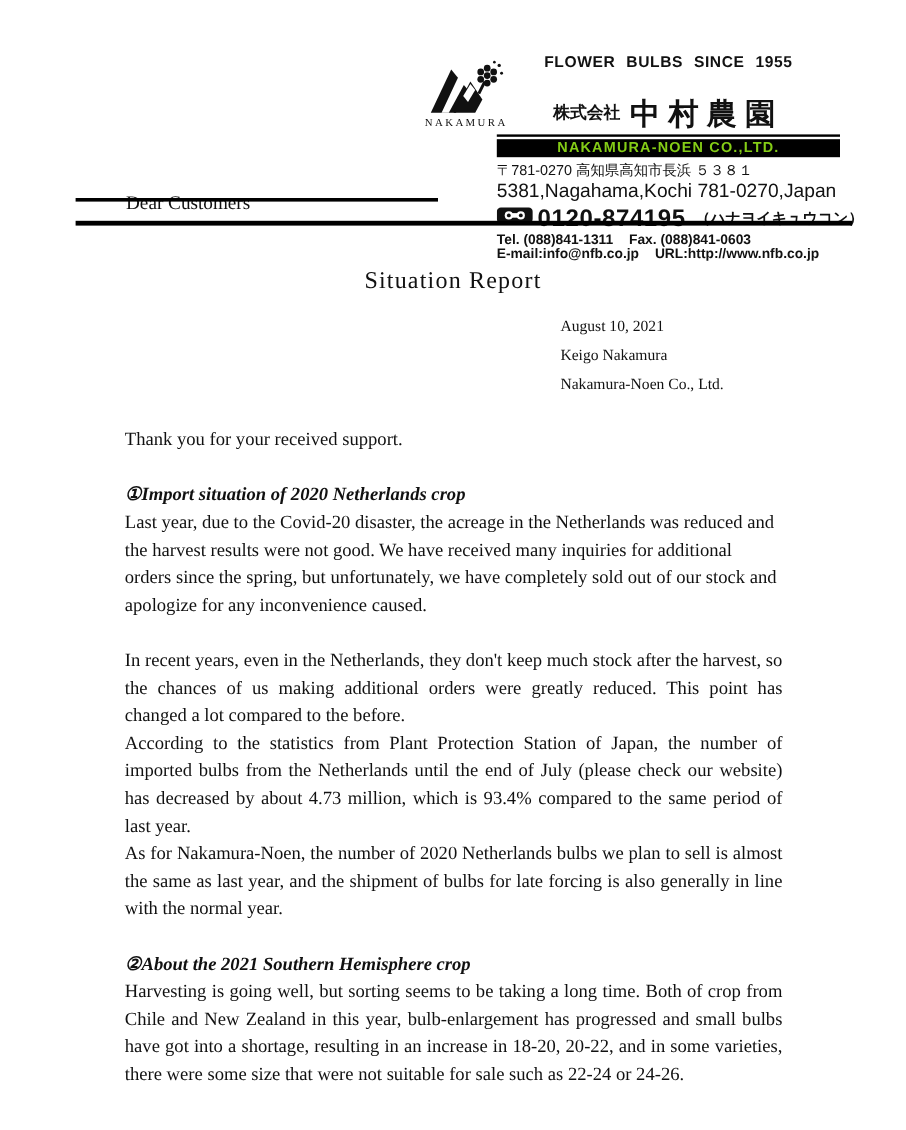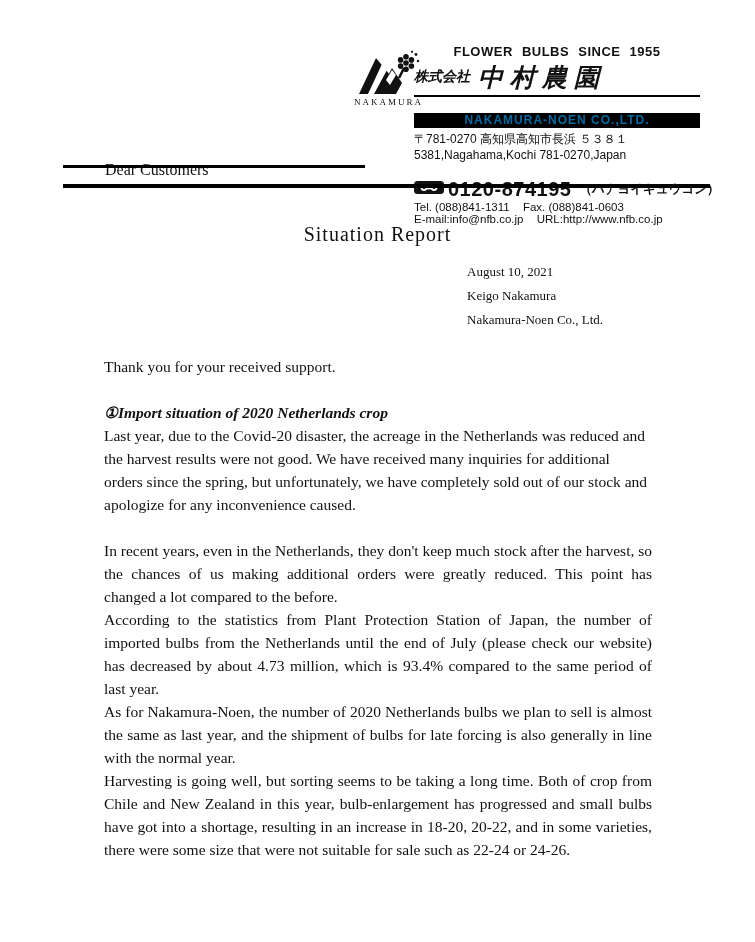--- a/index.html
+++ b/index.html
@@ -11,33 +11,33 @@
     font-family:"Liberation Serif",serif;
     color:#111;
     overflow:hidden;
   }
   
   .logo{position:absolute;left:354px;top:50px;width:68px;text-align:center;}
   .logo svg{display:block;margin:0 auto;}
   .logo-caption{font-family:"Liberation Serif",serif;font-size:9px;letter-spacing:2px;margin-top:1px;white-space:nowrap;}
   .header-right{position:absolute;left:414px;top:44px;width:286px;font-family:"Liberation Sans",sans-serif;}
   .tagline{text-align:center;font-weight:bold;font-size:13px;letter-spacing:.5px;word-spacing:5px;white-space:nowrap;}
-  .company-line{text-align:left;margin-top:2px;white-space:nowrap;font-style:italic;}
+  .company-line{text-align:center;margin-top:19px;white-space:nowrap;}
   .company-prefix{font-size:14px;font-weight:bold;vertical-align:5px;margin-right:8px;}
   .company-name{font-size:25px;font-weight:bold;letter-spacing:7px;}
   .bar-rule{border-top:2px solid #000;margin-top:1px;}
-  .name-bar{background:#000;color:#0369a1;text-align:center;font-size:12px;font-weight:bold;
-            height:15px;line-height:15px;margin-top:16px;letter-spacing:1px;}
+  .name-bar{background:#000;color:#84cc16;text-align:center;font-size:12px;font-weight:bold;
+            height:15px;line-height:15px;margin-top:2px;letter-spacing:1px;}
   .addr-jp{font-size:12px;margin-top:3px;white-space:nowrap;}
-  .addr-en{font-size:12px;white-space:nowrap;}
-  .freedial-row{display:flex;align-items:center;margin-top:16px;white-space:nowrap;}
+  .addr-en{font-size:16px;white-space:nowrap;}
+  .freedial-row{display:flex;align-items:center;margin-top:2px;white-space:nowrap;}
   .freedial-icon{margin-right:4px;display:inline-block;}
   .freedial-number{font-size:20px;font-weight:bold;letter-spacing:.5px;}
   .freedial-kana{font-size:12.5px;font-weight:bold;margin-left:8px;}
-  .contact-line{font-size:11.5px;white-space:nowrap;}
+  .contact-line{font-size:11.5px;white-space:nowrap;font-weight:bold;}
   .contact-line span{margin-right:10px;}
   .contact-line span:last-child{margin-right:0;}
   
   .salutation{position:absolute;left:105px;top:161px;font-size:16px;}
   .rule-salutation{position:absolute;left:63px;top:165px;width:302px;height:3px;background:#000;}
   .rule-full{position:absolute;left:63px;top:184px;width:647px;height:4px;background:#000;}
   
   .doc-title{position:absolute;left:0;top:223px;width:755px;text-align:center;font-size:20px;letter-spacing:1px;}
   .meta-block{position:absolute;left:467px;top:260px;font-size:13px;line-height:24px;}
   .meta-block div{white-space:nowrap;}
@@ -121,16 +121,17 @@
 
   <div class="letter-body">
     <p class="bp">Thank you for your received support.</p>
 
     <p class="bp head gap">①Import situation of 2020 Netherlands crop</p>
     <p class="bp">Last year, due to the Covid-20 disaster, the acreage in the Netherlands was reduced and the harvest results were not good. We have received many inquiries for additional orders since the spring, but unfortunately, we have completely sold out of our stock and apologize for any inconvenience caused.</p>
     <p class="bp just gap">In recent years, even in the Netherlands, they don't keep much stock after the harvest, so the chances of us making additional orders were greatly reduced. This point has changed a lot compared to the before.</p>
     <p class="bp just">According to the statistics from Plant Protection Station of Japan, the number of imported bulbs from the Netherlands until the end of July (please check our website) has decreased by about 4.73 million, which is 93.4% compared to the same period of last year.</p>
     <p class="bp just">As for Nakamura-Noen, the number of 2020 Netherlands bulbs we plan to sell is almost the same as last year, and the shipment of bulbs for late forcing is also generally in line with the normal year.</p>
 
+    <p class="bp head gap">②About the 2021 Southern Hemisphere crop</p>
     <p class="bp just">Harvesting is going well, but sorting seems to be taking a long time. Both of crop from Chile and New Zealand in this year, bulb-enlargement has progressed and small bulbs have got into a shortage, resulting in an increase in 18-20, 20-22, and in some varieties, there were some size that were not suitable for sale such as 22-24 or 24-26.</p>
   </div>
 
 </div>
 
 </body></html>

